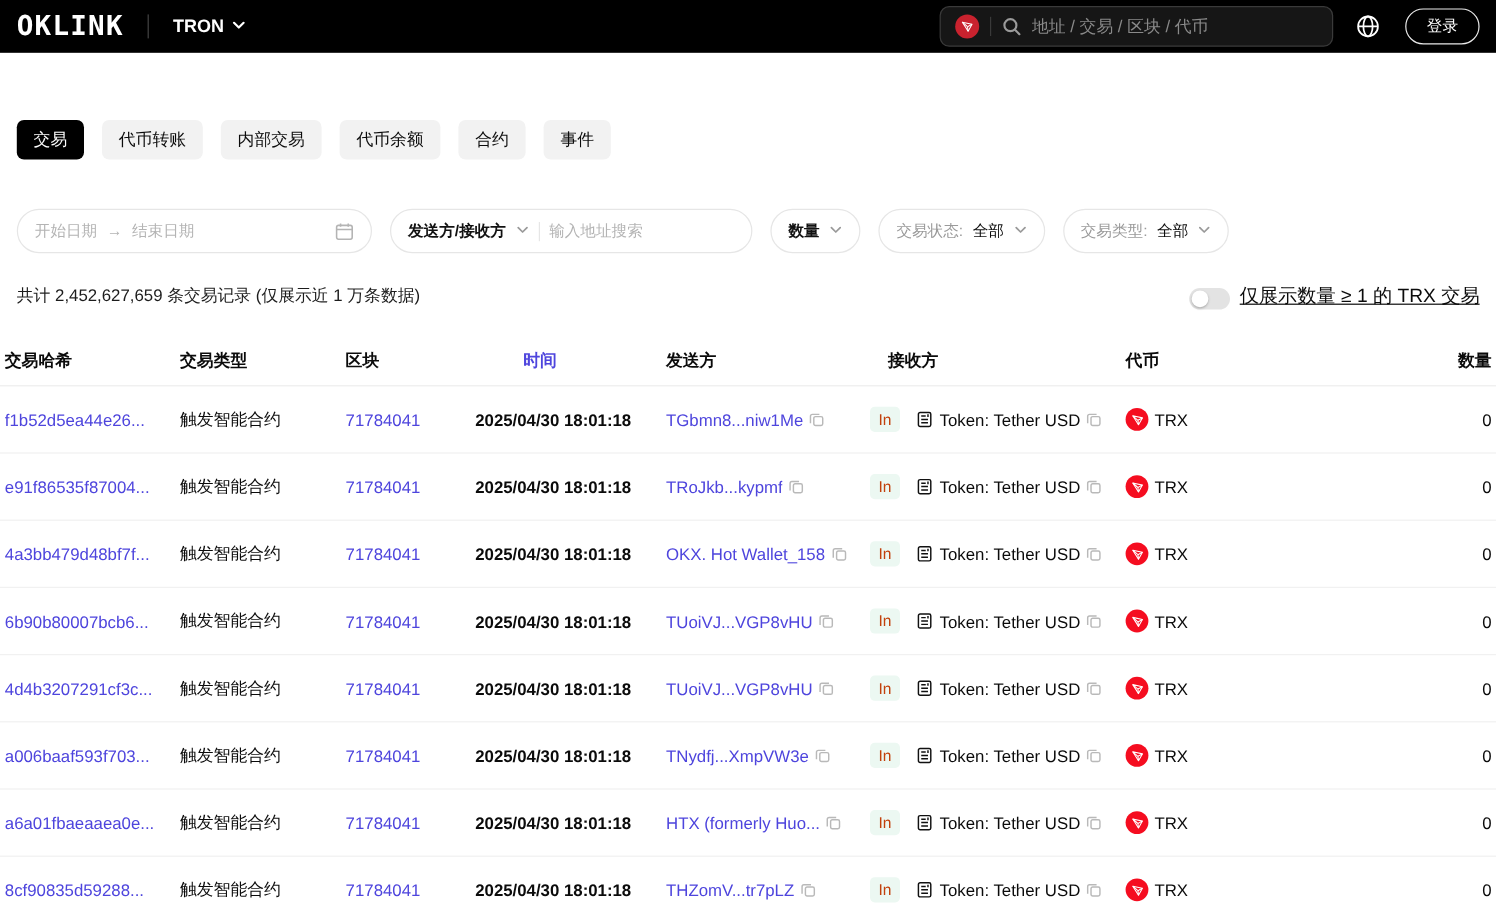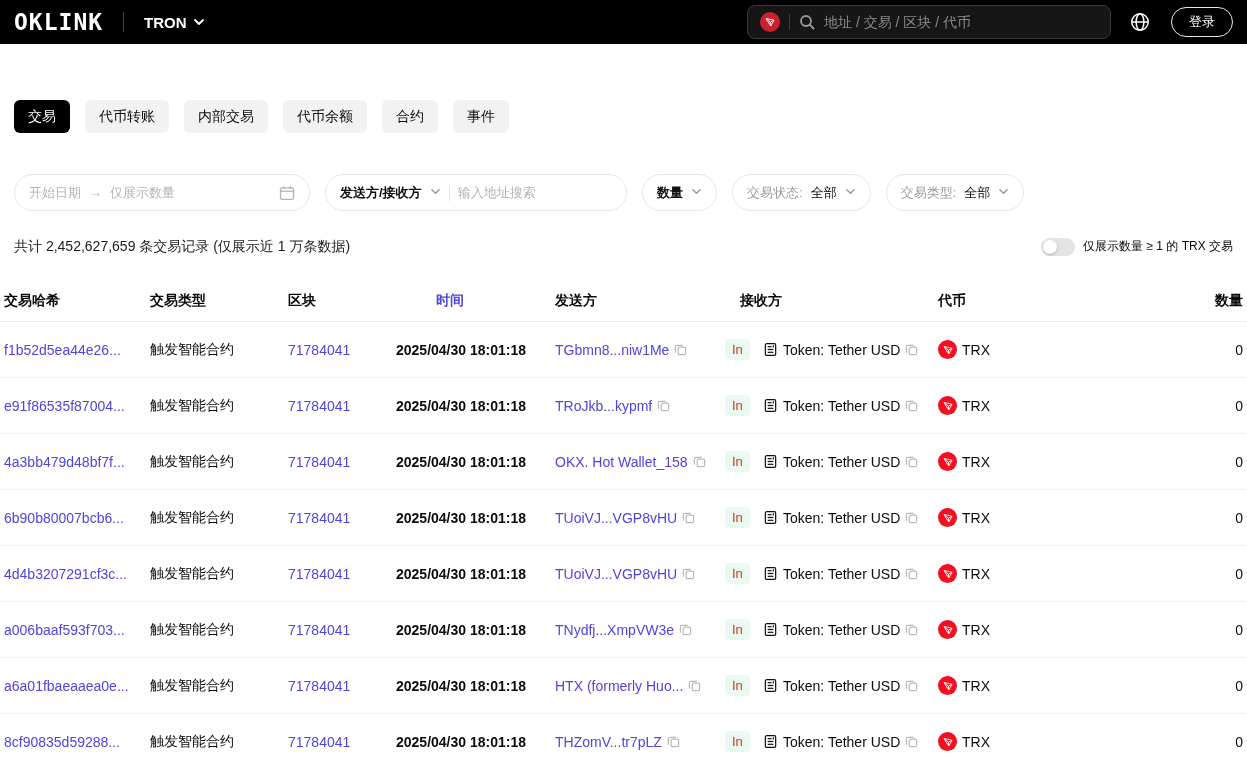--- a/index.html
+++ b/index.html
@@ -6,21 +6,21 @@
   html,body { width:1247px; height:766px; overflow:hidden; background:#fff;
     font-family:"Liberation Sans","DejaVu Sans",sans-serif; color:#0b0b0b; }
 
   
   .topbar { height:44px; background:#000; display:flex; align-items:center; padding:0 14px; }
   .logo { color:#fff; font-family:"DejaVu Sans Mono",monospace; font-weight:800;
     font-size:23px; letter-spacing:1px; }
   .topbar-divider { width:1px; height:20px; background:#444; margin:0 20px; }
   .chain-selector { display:flex; align-items:flex-start; gap:6px; color:#fff;
     font-size:15px; font-weight:700; cursor:pointer; }
-  .searchbox { margin-left:auto; width:364px; height:34px; background:#161616;
+  .searchbox { margin-left:auto; width:328px; height:34px; background:#161616;
     border:1px solid #3a3a3a; border-radius:8px; display:flex; align-items:center;
     gap:9px; padding:0 12px; }
   .search-divider { width:1px; height:16px; background:#3a3a3a; }
   .searchbox input { flex:1; background:transparent; border:none; outline:none;
     color:#ddd; font-size:14px; font-family:inherit; }
   .searchbox input::placeholder { color:#8a8a8a; }
   .tron-badge { width:20px; height:20px; border-radius:50%; background:var(--tron-red-dark,#c9222e);
     display:flex; align-items:center; justify-content:center; flex:0 0 auto; }
   .globe-wrap { margin:0 20px 0 18px; display:flex; align-items:center; cursor:pointer; }
   .login-btn { background:transparent; color:#fff; border:1px solid #e9e9e9; border-radius:16px;
@@ -41,21 +41,21 @@
   .date-pill { width:296px; }
   .date-pill .cal { margin-left:auto; }
   .addr-pill { width:302px; }
   .bold-label { font-weight:700; color:#111; }
   .chev { flex:0 0 auto; }
   .gray-label { color:#9a9a9a; }
 
   
   .summary { display:flex; align-items:center; margin:25px 14px 0; height:22px; font-size:14px; }
   .summary-left { color:#1c1c1c; }
-  .summary-right { margin-left:auto; display:flex; align-items:flex-start; gap:8px; font-size:12px; }
+  .summary-right { margin-left:auto; display:flex; align-items:flex-end; gap:8px; font-size:16px;text-decoration:underline; }
   .toggle { width:34px; height:18px; border-radius:9px; background:#e3e3e3; position:relative;
     cursor:pointer; flex:0 0 auto; }
   .toggle .knob { position:absolute; top:2px; left:2px; width:14px; height:14px;
     border-radius:50%; background:#fff; box-shadow:0 1px 2px rgba(0,0,0,.25); }
 
   
   .table { margin-top:22px; }
   .tgrid { display:grid; grid-template-columns:146px 138px 108px 159px 170px 38px 175px 152px 1fr;
     align-items:center; padding:0 4px; }
   .thead { height:42px; border-bottom:1px solid #ededed; font-weight:700; font-size:14px; }
@@ -129,21 +129,21 @@
     <button class="tab">内部交易</button>
     <button class="tab">代币余额</button>
     <button class="tab">合约</button>
     <button class="tab">事件</button>
   </nav>
 
 <div class="filters">
   <div class="pill date-pill">
     <span class="ph">开始日期</span>
     <span class="ph">→</span>
-    <span class="ph">仅展示数量</span>
+    <span class="ph">结束日期</span>
     <span class="cal" style="display:flex;">
       <svg width="16" height="16" viewBox="0 0 16 16" fill="none" stroke="#b4b4b4" stroke-width="1.3">
           <rect x="1.5" y="2.8" width="13" height="11.5" rx="1.5"></rect>
           <line x1="1.5" y1="6.2" x2="14.5" y2="6.2"></line>
           <line x1="4.8" y1="1.2" x2="4.8" y2="4"></line>
           <line x1="11.2" y1="1.2" x2="11.2" y2="4"></line>
         </svg>
     </span>
   </div>
   <div class="pill addr-pill">

